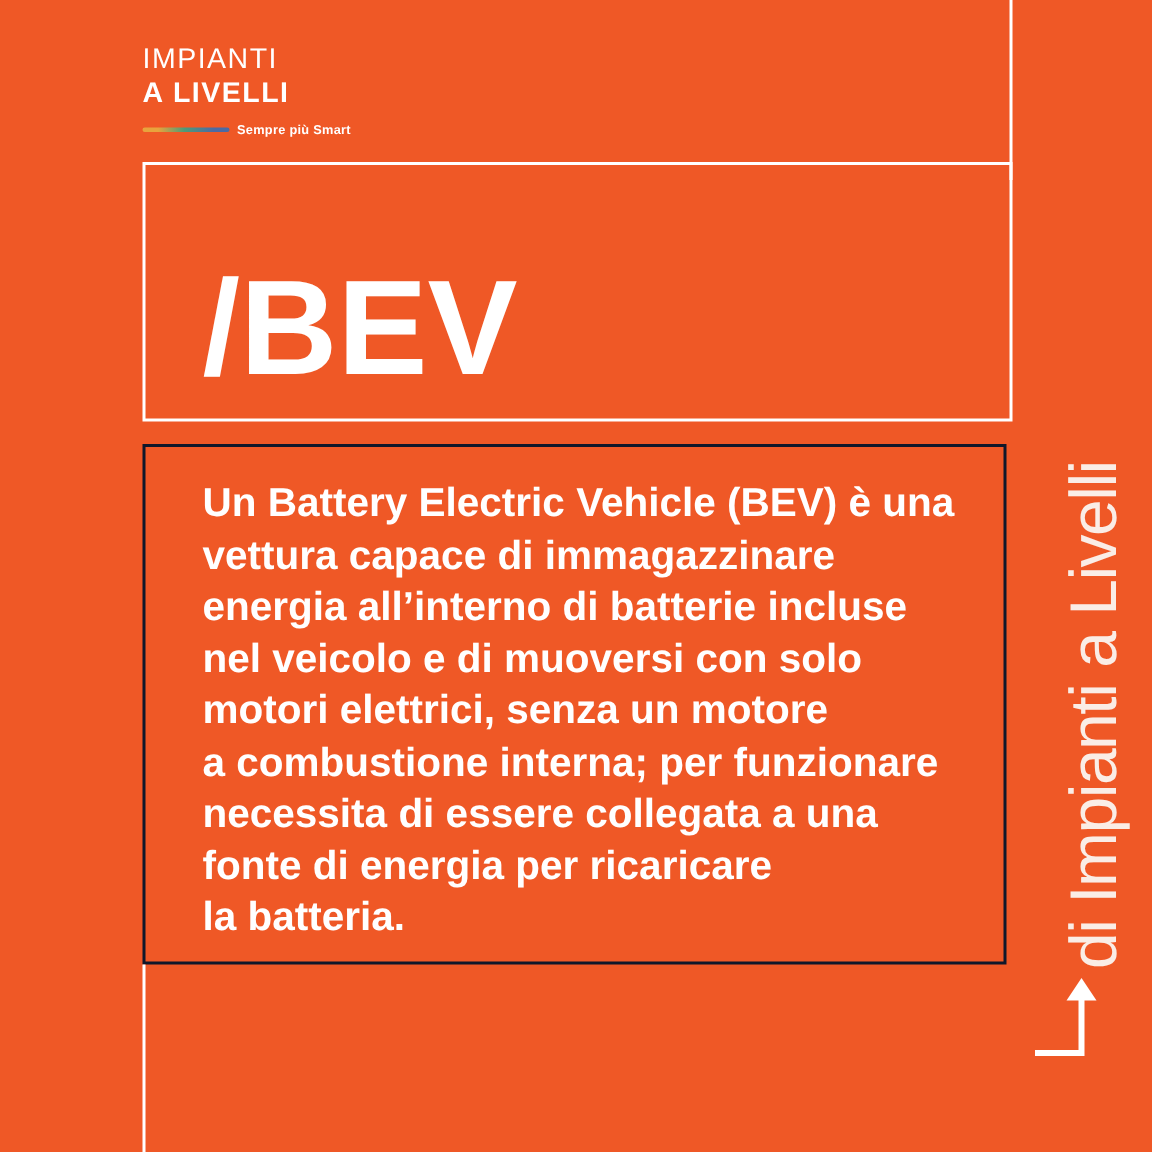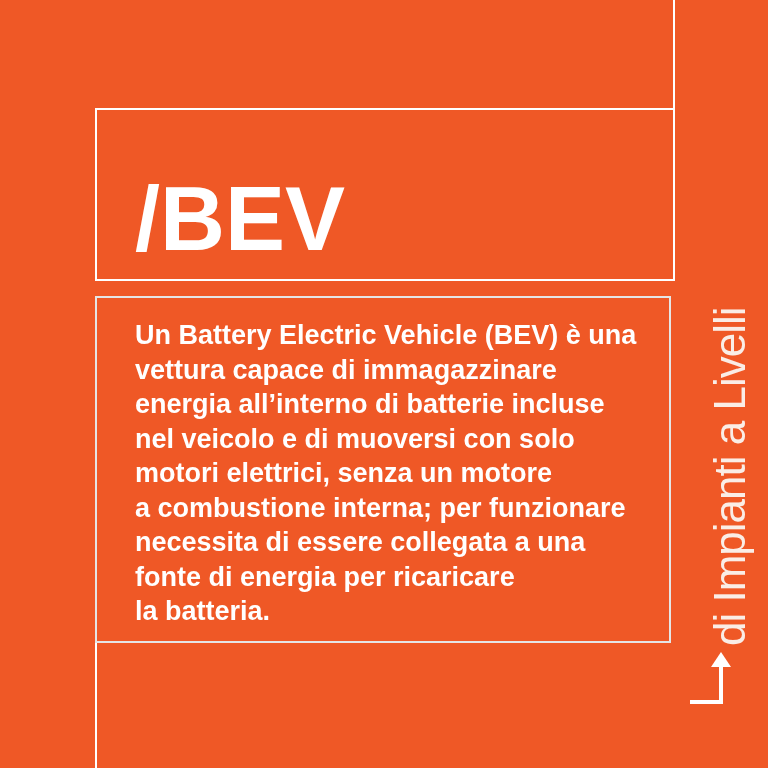--- a/index.html
+++ b/index.html
@@ -24,21 +24,21 @@
     position:absolute;left:95px;top:108px;width:580px;height:173px;
     border:2px solid #FFFFFF;box-sizing:border-box;
     display:flex;align-items:center;
   }
   .term-title{
     margin:0;padding:48px 0 0 38px;
     font-size:90px;font-weight:700;letter-spacing:0px;line-height:1;
   }
   .def-box{
     position:absolute;left:95px;top:296px;width:576px;height:347px;
-    border:2px solid #e5e5e5;box-sizing:border-box;
+    border:2px solid #0f172a;box-sizing:border-box;
   }
   .def-text{
     margin:0;padding:20px 14px 0 38px;
     font-size:27px;font-weight:700;line-height:34.5px;
     white-space:pre-line;
   }
   
   .right-top-rule{position:absolute;left:673px;top:0;width:2px;height:120px;background:#FFFFFF;}
   .left-bottom-rule{position:absolute;left:95px;top:643px;width:2px;height:125px;background:#FFFFFF;}
   
@@ -55,20 +55,28 @@
     font-size:44px;font-weight:300;letter-spacing:-1px;line-height:1.2;
     color:#FAEDE6;
   }
   .elbow-arrow{position:absolute;left:689px;top:650px;}
 </style>
 </head>
 <body>
 
 <div class="canvas">
 
+  <header class="logo">
+    <div class="logo-line1">IMPIANTI</div>
+    <div class="logo-line2">A LIVELLI</div>
+    <div class="logo-tag-row">
+      <span class="logo-grad"></span>
+      <span class="logo-tagline">Sempre più Smart</span>
+    </div>
+  </header>
 
   <div class="right-top-rule"></div>
 
   <section class="term-box">
     <h1 class="term-title">/BEV</h1>
   </section>
 
   <section class="def-box">
     <p class="def-text">Un Battery Electric Vehicle (BEV) è una
 vettura capace di immagazzinare

